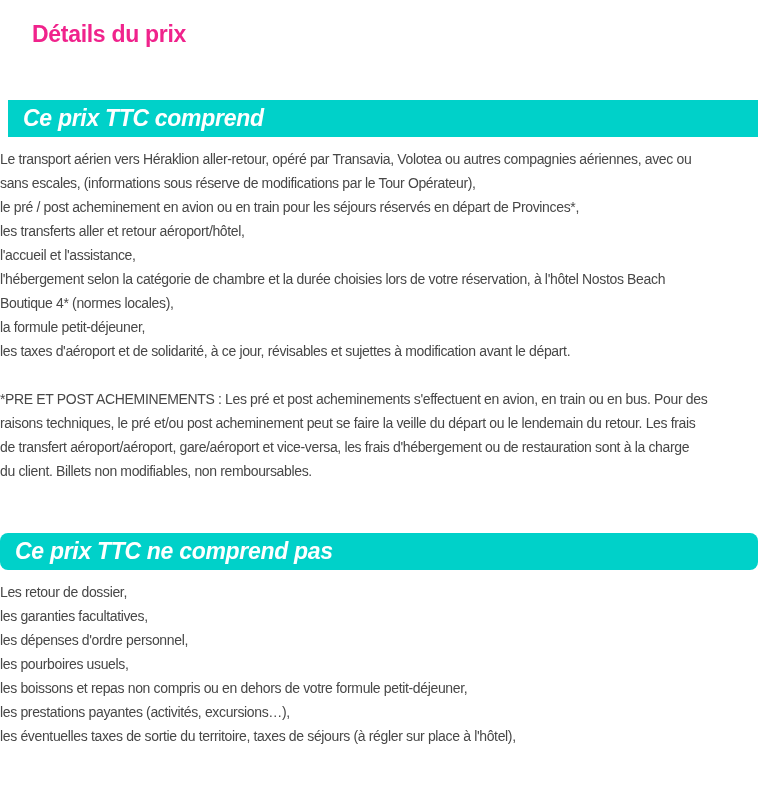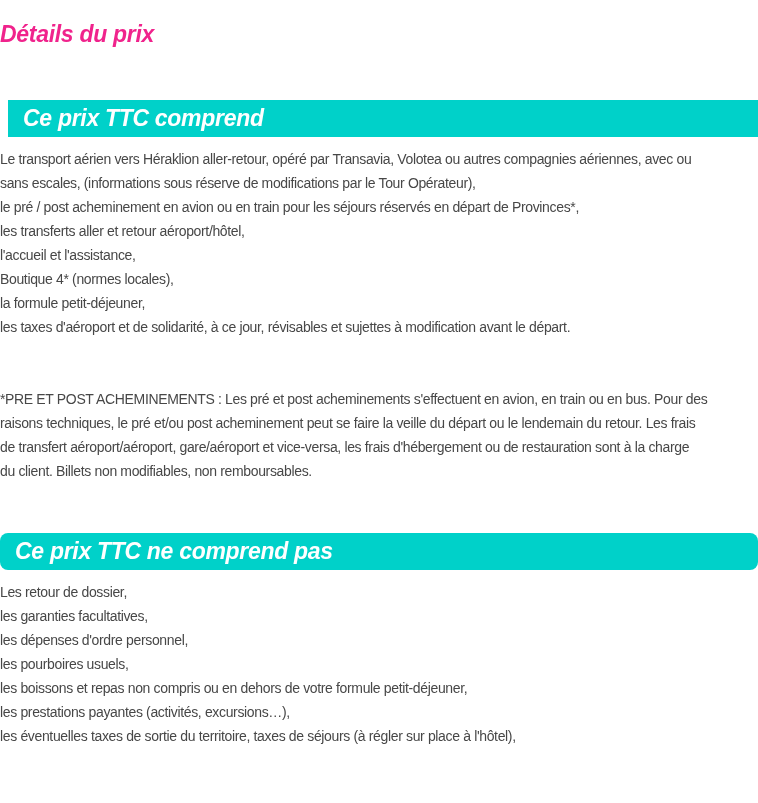--- a/index.html
+++ b/index.html
@@ -15,24 +15,24 @@
       color: #444444;
       position: relative;
     }
     .page-title {
       position: absolute;
       left: 0;
       top: 21px;
       margin: 0;
       font-size: 23px;
       font-weight: bold;
-      font-style: italic;
       color: #f0238c;
       letter-spacing: -0.3px;
       white-space: nowrap;
+      padding-left: 32px;
     }
     .section-banner {
       position: absolute;
       left: 0;
       width: 758px;
       height: 37px;
       background: #00d1c9;
       box-sizing: border-box;
       padding-left: 15px;
     }
@@ -74,20 +74,21 @@
 <div class="section-banner banner-included">
   <h2>Ce prix TTC comprend</h2>
 </div>
 
 <div class="text-block included-list">
   <span class="line">Le transport aérien vers Héraklion aller-retour, opéré par Transavia, Volotea ou autres compagnies aériennes, avec ou</span>
   <span class="line">sans escales, (informations sous réserve de modifications par le Tour Opérateur),</span>
   <span class="line">le pré / post acheminement en avion ou en train pour les séjours réservés en départ de Provinces*,</span>
   <span class="line">les transferts aller et retour aéroport/hôtel,</span>
   <span class="line">l'accueil et l'assistance,</span>
+  <span class="line">l'hébergement selon la catégorie de chambre et la durée choisies lors de votre réservation, à l'hôtel Nostos Beach</span>
   <span class="line">Boutique 4* (normes locales),</span>
   <span class="line">la formule petit-déjeuner,</span>
   <span class="line">les taxes d'aéroport et de solidarité, à ce jour, révisables et sujettes à modification avant le départ.</span>
 </div>
 
 <div class="text-block footnote">
   <span class="line">*PRE ET POST ACHEMINEMENTS : Les pré et post acheminements s'effectuent en avion, en train ou en bus. Pour des</span>
   <span class="line">raisons techniques, le pré et/ou post acheminement peut se faire la veille du départ ou le lendemain du retour. Les frais</span>
   <span class="line">de transfert aéroport/aéroport, gare/aéroport et vice-versa, les frais d'hébergement ou de restauration sont à la charge</span>
   <span class="line">du client. Billets non modifiables, non remboursables.</span>

